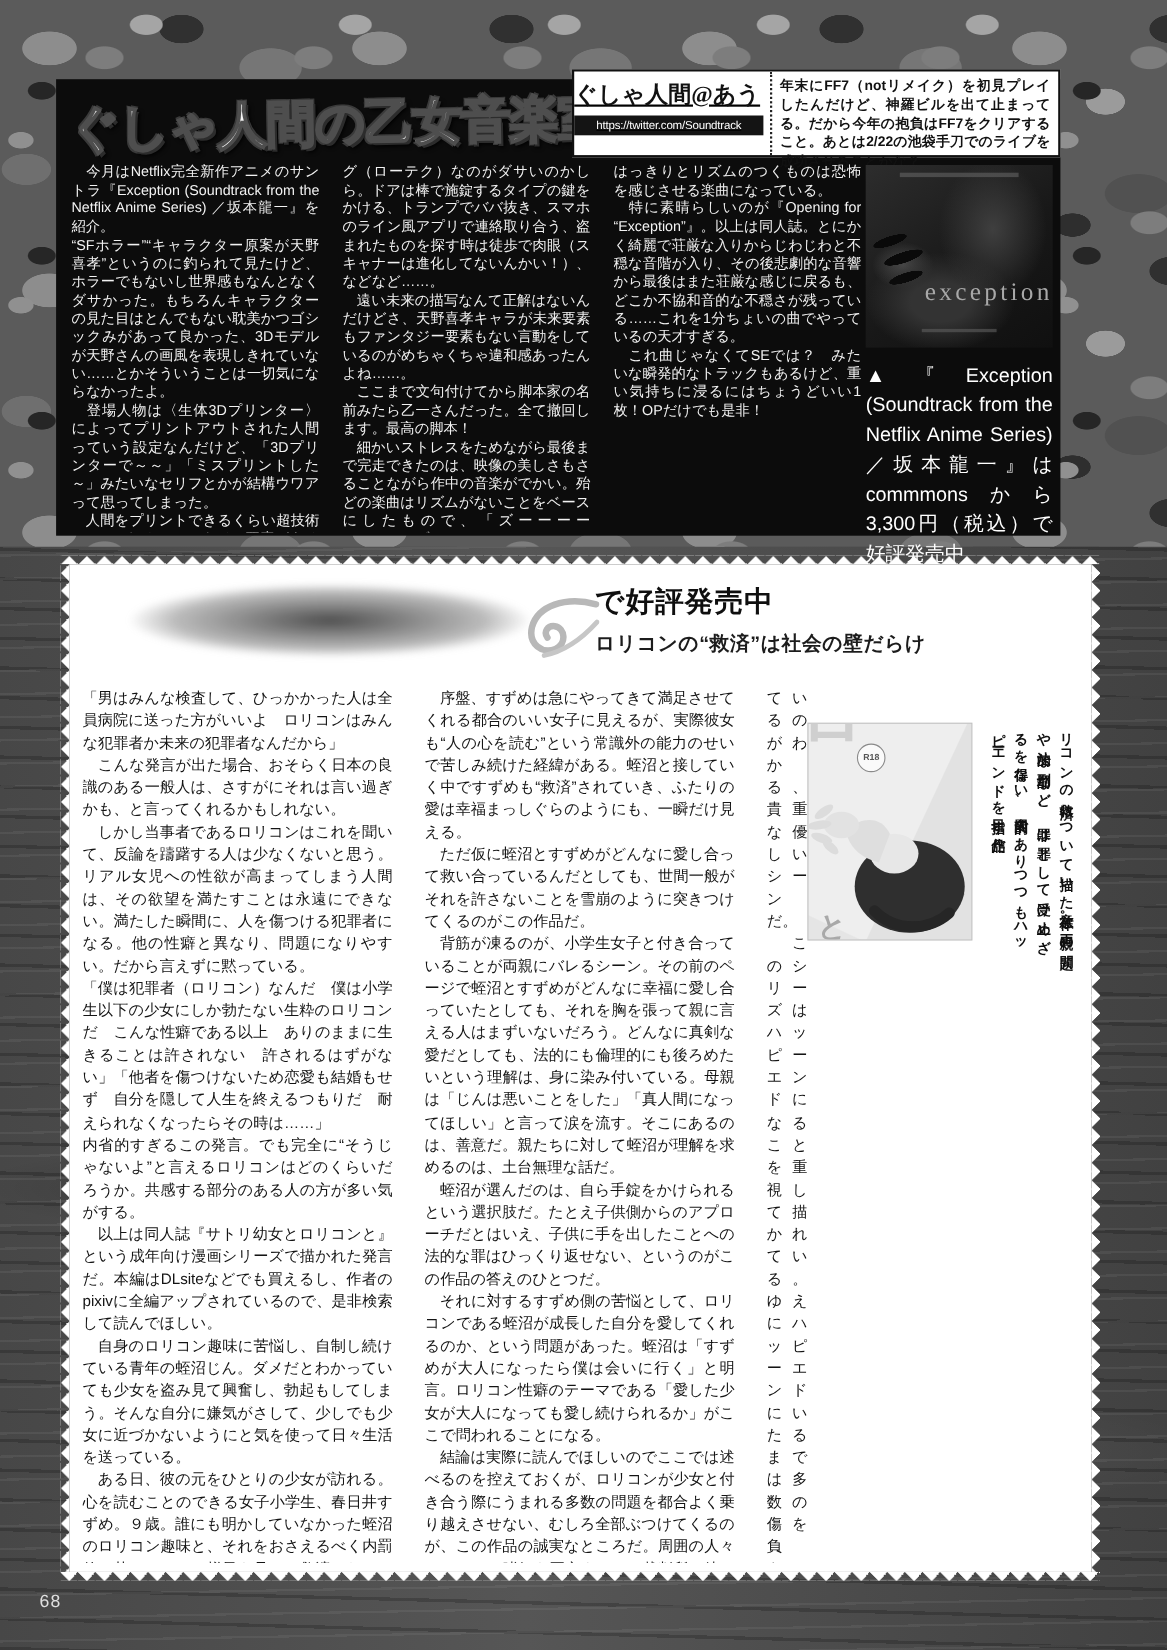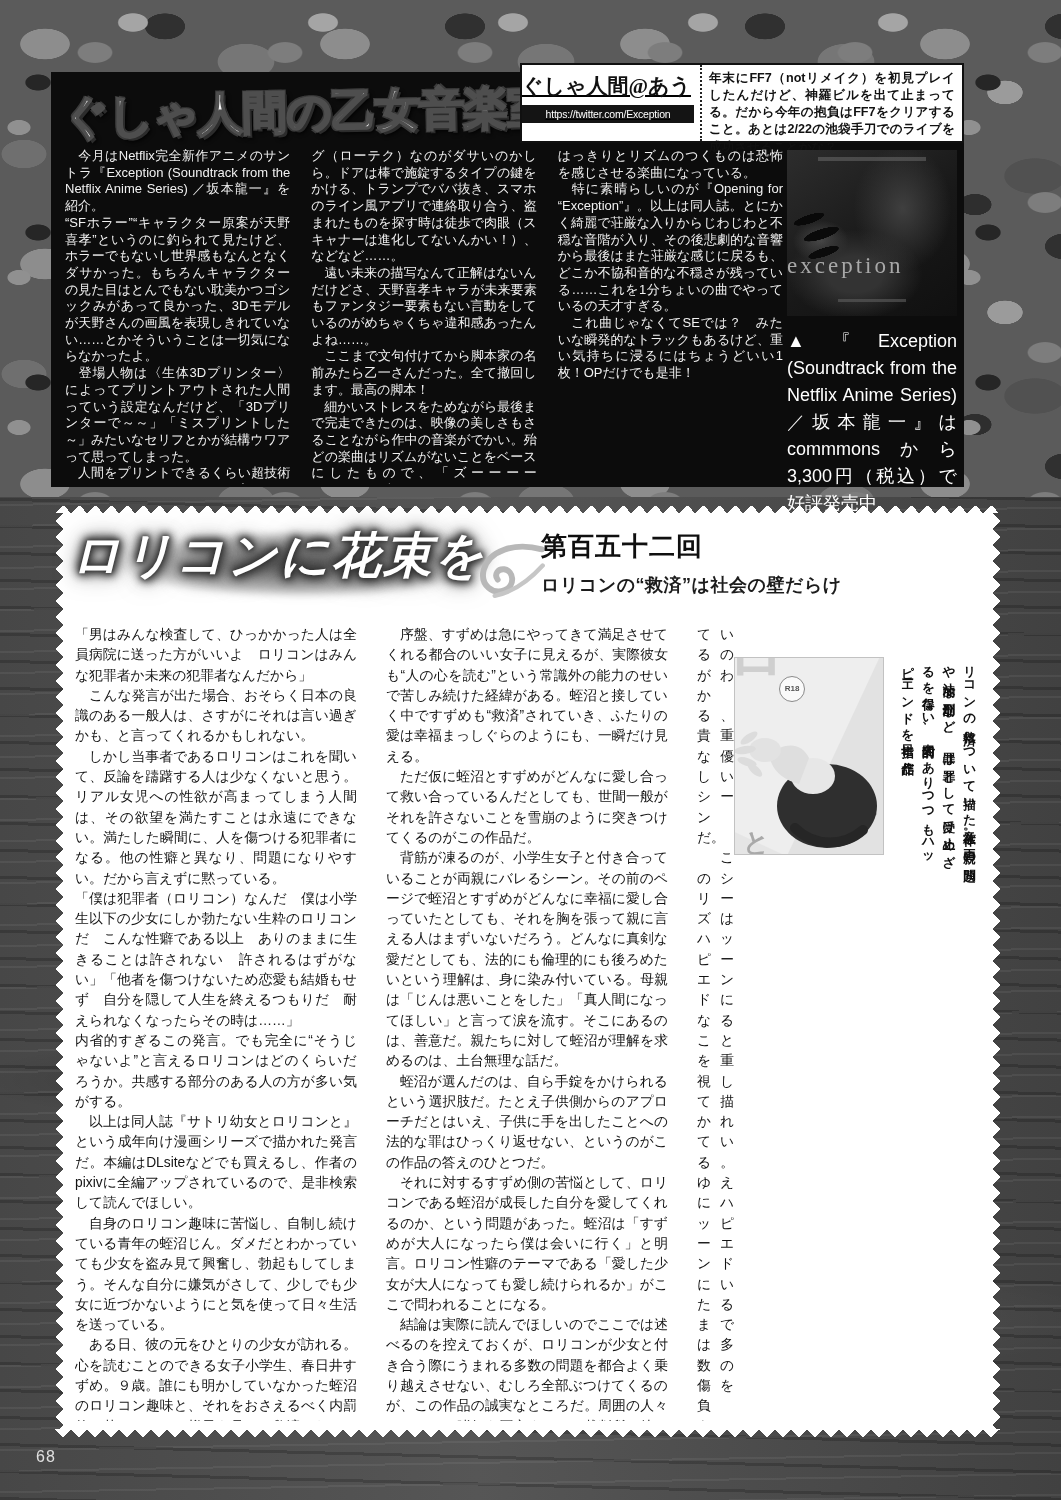--- a/index.html
+++ b/index.html
@@ -56,21 +56,21 @@
       radial-gradient(ellipse 90px 60px at 40% 75%, #333 30%, rgba(0,0,0,0) 75%),
       radial-gradient(ellipse 40px 30px at 20% 55%, #4a4a4a, rgba(0,0,0,0) 70%),
       linear-gradient(145deg,#2d2d2d,#181818 55%,#101010);}
   .album-cover .tinybar{position:absolute;left:18%;top:7px;width:64%;height:4px;background:#6a6a6a;opacity:.55;}
   .album-cover .claw{position:absolute;left:6px;top:52px;width:70px;height:60px;
     background:
       radial-gradient(ellipse 26px 7px at 30% 20%, #090909 60%, rgba(0,0,0,0) 62%),
       radial-gradient(ellipse 30px 8px at 40% 50%, #0a0a0a 60%, rgba(0,0,0,0) 62%),
       radial-gradient(ellipse 26px 7px at 35% 80%, #0b0b0b 60%, rgba(0,0,0,0) 62%);
     transform:rotate(-18deg);}
-  .album-title{position:absolute;left:0;right:0;top:103px;text-align:left;color:#a8a8a8;
+  .album-title{position:absolute;left:0;right:0;top:103px;text-align:right;color:#a8a8a8;
     font-family:"Liberation Serif","DejaVu Serif",serif;font-size:23px;letter-spacing:3px;}
   .album-cover .credit{position:absolute;left:30%;bottom:14px;width:40%;height:3px;background:#5f5f5f;opacity:.6;}
   .album-cap{margin-top:12px;color:#fff;font-size:18px;font-weight:normal;line-height:1.5;text-align:justify;}
 
   
   .zz{position:absolute;}
   .zz-top{left:55px;top:505px;width:945px;height:8px;
     background:conic-gradient(from 135deg at 50% 0,#fff 90deg,rgba(255,255,255,0) 0) 0 0/16px 8px repeat-x;}
   .zz-bottom{left:55px;top:1429px;width:945px;height:8px;
     background:conic-gradient(from -45deg at 50% 100%,#fff 90deg,rgba(255,255,255,0) 0) 0 0/16px 8px repeat-x;}
@@ -119,21 +119,21 @@
 
 <div class="page">
   <div class="leaf-band"></div>
 
   <div class="article-box">
     <div class="logo">ぐしゃ人間の乙女音楽室</div>
 
     <div class="tweetbox">
       <div class="who">
         <div class="name">ぐしゃ人間@あう</div>
-        <div class="url">https://twitter.com/Exception</div>
+        <div class="url">https://twitter.com/Soundtrack</div>
       </div>
       <div class="tweet">年末にFF7（notリメイク）を初見プレイしたんだけど、神羅ビルを出て止まってる。だから今年の抱負はFF7をクリアすること。あとは2/22の池袋手刀でのライブを成功させることかな？</div>
     </div>
 
     <div class="cols-dark">
       <div class="col-dark">　今月はNetflix完全新作アニメのサントラ『Exception (Soundtrack from the Netflix Anime Series) ／坂本龍一』を紹介。
 “SFホラー”“キャラクター原案が天野喜孝”というのに釣られて見たけど、ホラーでもないし世界感もなんとなくダサかった。もちろんキャラクターの見た目はとんでもない耽美かつゴシックみがあって良かった、3Dモデルが天野さんの画風を表現しきれていない……とかそういうことは一切気にならなかったよ。
 　登場人物は〈生体3Dプリンター〉によってプリントアウトされた人間っていう設定なんだけど、「3Dプリンターで～～」「ミスプリントした～」みたいなセリフとかが結構ウワアって思ってしまった。
 　人間をプリントできるくらい超技術＆“コア”なるファンタジー要素がある舞台なのに、キャラの言動がいちいちアナロ</div>
       <div class="col-dark">グ（ローテク）なのがダサいのかしら。ドアは棒で施錠するタイプの鍵をかける、トランプでババ抜き、スマホのライン風アプリで連絡取り合う、盗まれたものを探す時は徒歩で肉眼（スキャナーは進化してないんかい！）、などなど……。
@@ -156,28 +156,27 @@
     </div>
   </div>
 
   <div class="zz zz-top"></div>
   <div class="zz zz-bottom"></div>
   <div class="zz zz-left"></div>
   <div class="zz zz-right"></div>
 
   <div class="panel">
     <div class="f-smudge"></div>
-    <div class="f-title">ロリコンに花束を</div>
     <div class="ornament">
       <svg width="74" height="62" viewBox="0 0 100 84">
         <path d="M96 14 C58 4 24 16 17 42 C12 63 30 76 46 69 C60 63 58 43 45 41 C36 40 31 48 36 55" fill="none" stroke="#b8b8b8" stroke-width="8" stroke-linecap="round"></path>
         <path d="M97 36 C78 57 57 72 32 77" fill="none" stroke="#c6c6c6" stroke-width="6" stroke-linecap="round"></path>
       </svg>
     </div>
-    <div class="f-episode">第百五十二回</div>
+    <div class="f-episode">で好評発売中</div>
     <div class="f-subtitle">ロリコンの“救済”は社会の壁だらけ</div>
 
     <div class="cols-light">
       <div class="col-light">「男はみんな検査して、ひっかかった人は全員病院に送った方がいいよ　ロリコンはみんな犯罪者か未来の犯罪者なんだから」
 　こんな発言が出た場合、おそらく日本の良識のある一般人は、さすがにそれは言い過ぎかも、と言ってくれるかもしれない。
 　しかし当事者であるロリコンはこれを聞いて、反論を躊躇する人は少なくないと思う。リアル女児への性欲が高まってしまう人間は、その欲望を満たすことは永遠にできない。満たした瞬間に、人を傷つける犯罪者になる。他の性癖と異なり、問題になりやすい。だから言えずに黙っている。
 「僕は犯罪者（ロリコン）なんだ　僕は小学生以下の少女にしか勃たない生粋のロリコンだ　こんな性癖である以上　ありのままに生きることは許されない　許されるはずがない」「他者を傷つけないため恋愛も結婚もせず　自分を隠して人生を終えるつもりだ　耐えられなくなったらその時は……」
 内省的すぎるこの発言。でも完全に“そうじゃないよ”と言えるロリコンはどのくらいだろうか。共感する部分のある人の方が多い気がする。
 　以上は同人誌『サトリ幼女とロリコンと』という成年向け漫画シリーズで描かれた発言だ。本編はDLsiteなどでも買えるし、作者のpixivに全編アップされているので、是非検索して読んでほしい。
 　自身のロリコン趣味に苦悩し、自制し続けている青年の蛭沼じん。ダメだとわかっていても少女を盗み見て興奮し、勃起もしてしまう。そんな自分に嫌気がさして、少しでも少女に近づかないようにと気を使って日々生活を送っている。

